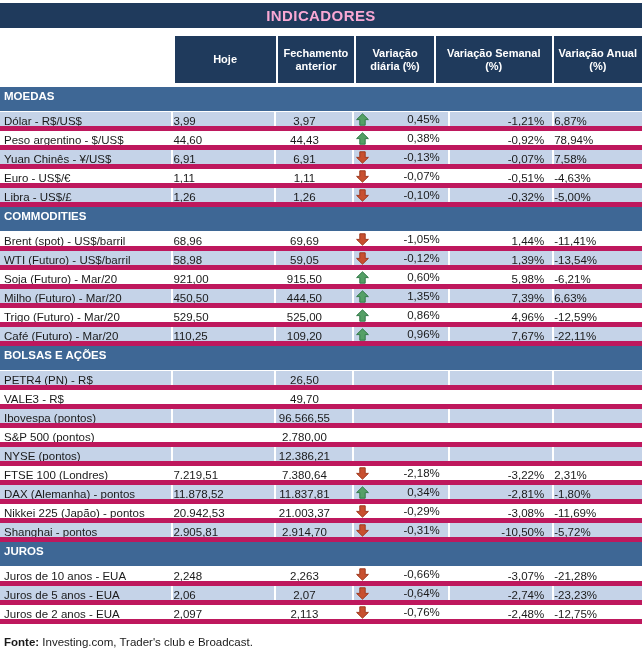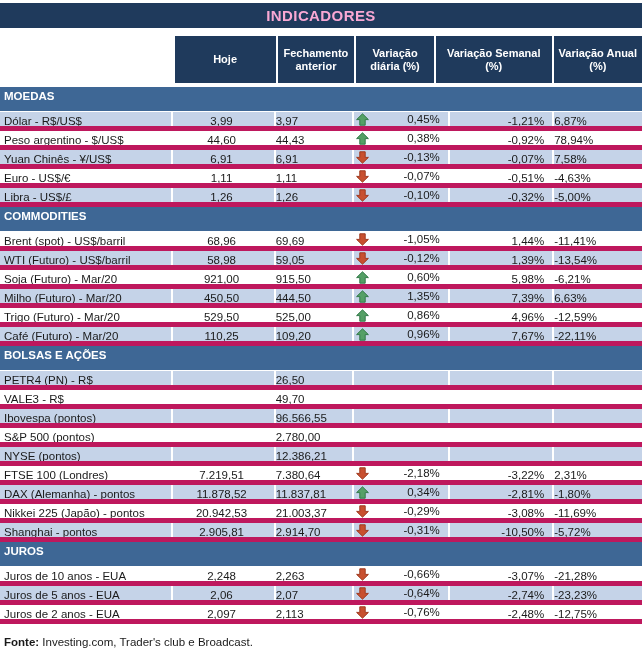--- a/index.html
+++ b/index.html
@@ -69,22 +69,22 @@
   }
   .row.shaded { background: var(--stripe, #C5D3E8); }
   .cell {
     box-sizing: border-box;
     line-height: 18px;
     white-space: nowrap;
     overflow: hidden;
     border-right: 2px solid #ffffff;
   }
   .cell.label { width: 178px; padding-left: 4px; }
-  .cell.hoje  { width: 105px; text-align: center; padding-right: 4px; }
-  .cell.fech  { width: 80px;  text-align: left; padding-right: 19px; }
+  .cell.hoje  { width: 105px; text-align: left; padding-right: 4px; }
+  .cell.fech  { width: 80px;  text-align: center; padding-right: 19px; }
   .cell.vd    { width: 98px;  display: flex; align-items: center; padding: 0 8px 0 2px; }
   .cell.vd .pct { flex: 1; text-align: right; }
   .cell.vs    { width: 107px; text-align: right; padding-right: 8px; }
   .cell.va    { width: 90px;  text-align: left; padding-right: 8px; border-right: none; }
   .arrow { display: inline-flex; width: 14px; height: 13px; align-items: center; }
   .footer { margin-top: 3px; font-size: 11.5px; }
   .footer .line1 { padding-left: 4px; margin-top: 12px; }
   .footer .fonte-label { font-weight: bold; }
   .footer .line2 { padding-left: 100px; margin-top: 1px; }
 </style>

